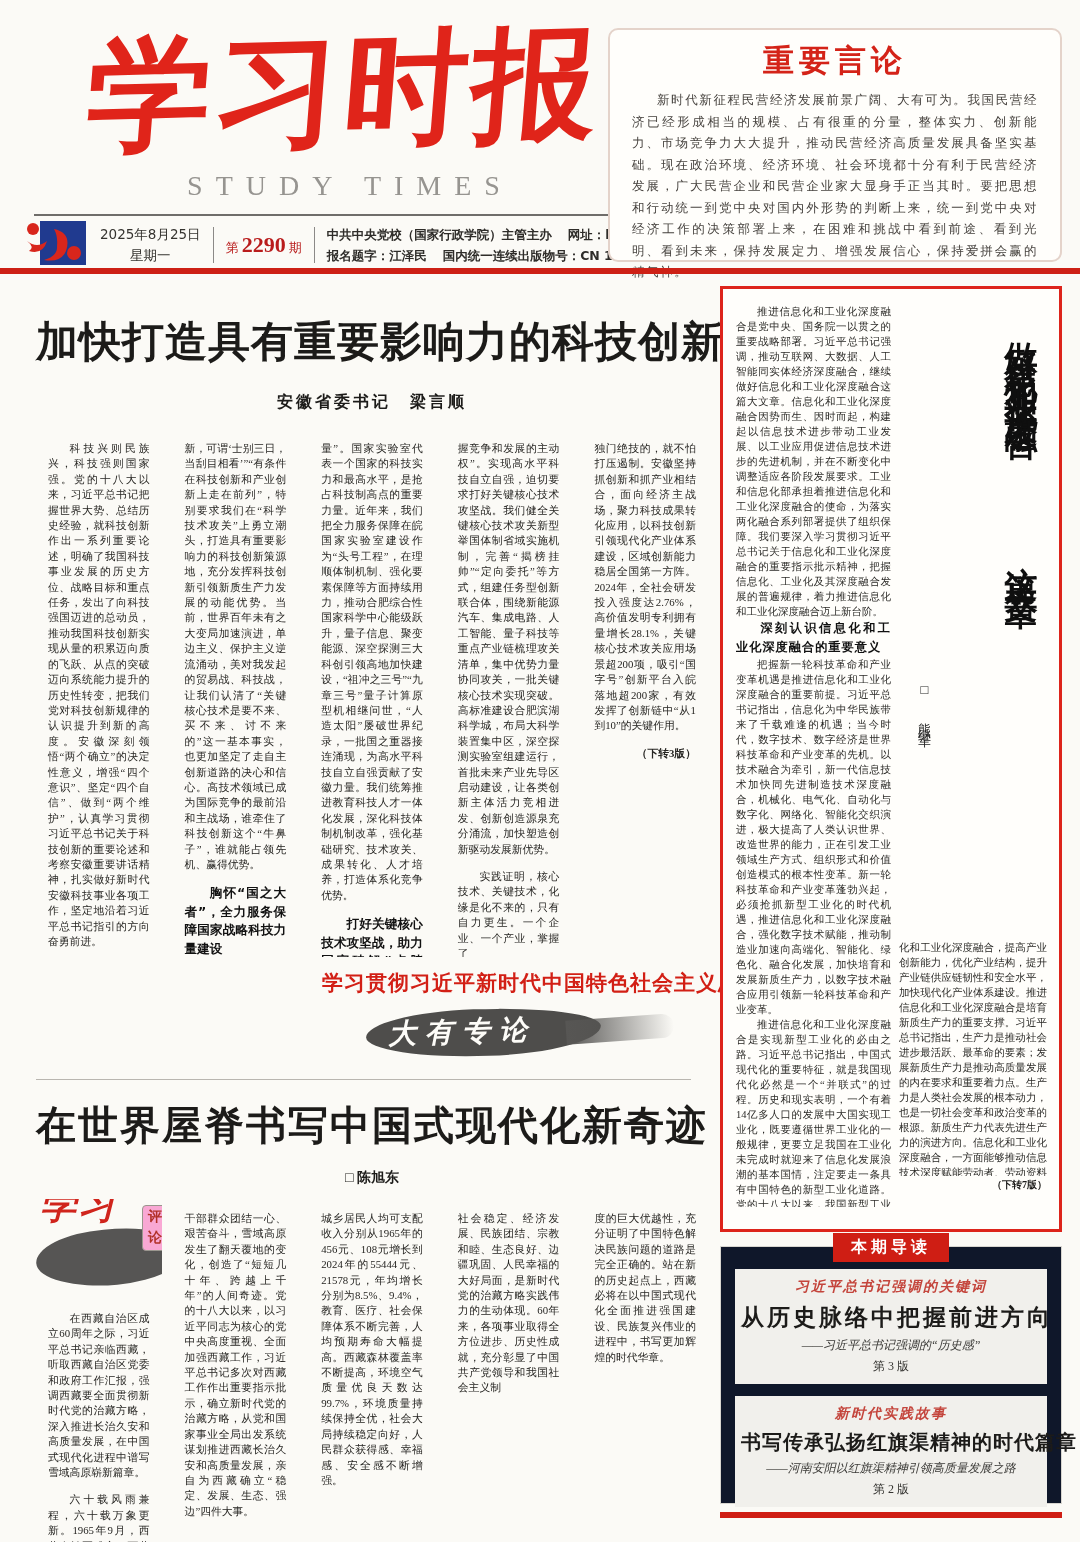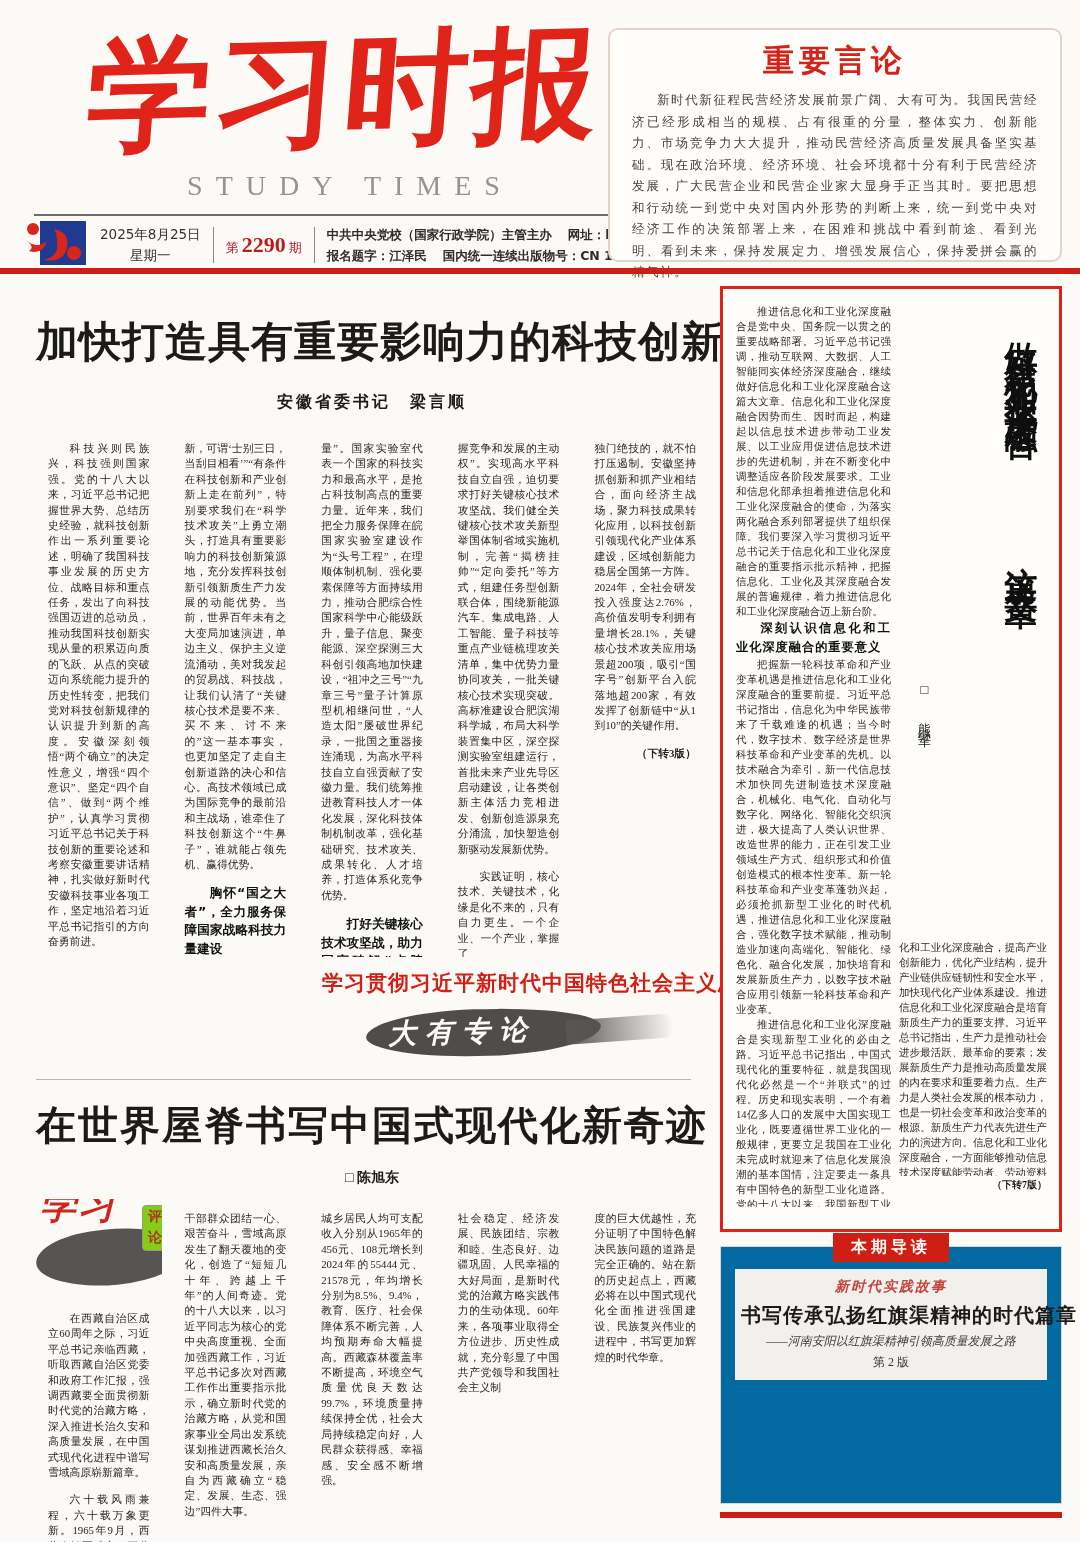--- a/index.html
+++ b/index.html
@@ -60,21 +60,21 @@
   .sep-line{margin-top:16px;width:655px;border-top:1px solid #b9b6b0;}
   .headline2{font-size:40px;font-weight:bold;text-align:center;letter-spacing:2px;margin:18px 0 0;white-space:nowrap;}
   .byline2{text-align:center;font-size:14px;margin:16px 0 12px;font-weight:bold;}
   .cols5b{display:flex;gap:11px;height:356px;overflow:hidden;}
   
   .stamp{position:relative;height:98px;margin:2px 0 6px;}
   .stamp-ink{position:absolute;left:0px;top:28px;width:152px;height:56px;background:#585document756;
     border-radius:46% 54% 48% 52%/50% 44% 56% 50%;transform:rotate(-5deg);background:#565554;}
   .stamp-cn{position:absolute;left:4px;top:-2px;color:#d0241c;font-size:36px;font-weight:900;
     font-style:italic;letter-spacing:2px;text-shadow:1px 1px 0 #fbfaf6;}
-  .stamp-seal{position:absolute;left:106px;top:4px;width:24px;height:44px;background:#84cc16;
+  .stamp-seal{position:absolute;left:106px;top:4px;width:24px;height:44px;background:#f9a8d4;
     border:1px solid #9a968e;border-radius:4px;color:#b23128;font-size:14px;font-weight:bold;
     text-align:center;line-height:21px;}
   
   .featured{position:absolute;left:684px;top:0;width:342px;height:946px;box-sizing:border-box;
     border:3px solid #dd241b;background:#fffefb;}
   .fb-left{position:absolute;left:13px;top:15px;width:155px;height:903px;overflow:hidden;
     font-size:10.5px;line-height:15px;text-align:justify;color:#2b2a27;}
   .fb-left p{margin:0;text-indent:2em;}
   .fb-subhead{font-weight:bold;font-size:12.2px;line-height:19px;margin:12px 0;text-indent:2em;
     letter-spacing:1px;color:#111;font-family:"DejaVu Sans",sans-serif;}
@@ -83,21 +83,21 @@
   .fb-title{position:absolute;right:2px;top:12px;height:610px;writing-mode:vertical-rl;
     font-size:33px;font-weight:bold;letter-spacing:7px;line-height:1.5;color:#0f0f0f;}
   .fb-title .t2{margin-top:118px;}
   .fb-author{position:absolute;left:16px;bottom:210px;writing-mode:vertical-rl;font-size:13px;
     letter-spacing:6px;color:#222;}
   .fb-cont{height:236px;overflow:hidden;font-size:10.5px;line-height:15px;text-align:justify;color:#2b2a27;}
   .fb-cont p{margin:0;}
   .fb-note{text-align:right;font-weight:bold;font-size:10px;margin-top:2px;}
   
   .digest{position:absolute;left:684px;top:960px;width:342px;height:258px;box-sizing:border-box;
-    border:1px solid #d8d6d0;background:#0369a1;}
+    border:1px solid #d8d6d0;background:#0f172a;}
   .digest-badge{position:absolute;left:50%;top:-14px;transform:translateX(-50%);
     background:#cf1e14;color:#fff;font-size:16px;font-weight:bold;letter-spacing:4px;
     padding:4px 18px;font-family:"DejaVu Sans",sans-serif;white-space:nowrap;}
   .digest-card{margin:22px 14px 12px;background:#f1f0ec;padding:9px 6px;text-align:center;}
   .digest-card + .digest-card{margin-top:10px;}
   .digest-kicker{color:#c4453c;font-size:14px;letter-spacing:2px;font-weight:bold;font-style:italic;}
   .digest-head1{font-size:23px;font-weight:bold;letter-spacing:3px;margin:6px 0 4px;white-space:nowrap;}
   .digest-head2{font-size:20px;font-weight:bold;letter-spacing:1px;margin:6px 0 4px;white-space:nowrap;}
   .digest-sub{font-size:12px;color:#3a3936;font-style:italic;}
   .digest-page{font-size:12px;margin-top:4px;color:#33322f;}
@@ -234,20 +234,26 @@
       <div class="fb-cont">
         <p>化和工业化深度融合，提高产业创新能力，优化产业结构，提升产业链供应链韧性和安全水平，加快现代化产业体系建设。推进信息化和工业化深度融合是培育新质生产力的重要支撑。习近平总书记指出，生产力是推动社会进步最活跃、最革命的要素；发展新质生产力是推动高质量发展的内在要求和重要着力点。生产力是人类社会发展的根本动力，也是一切社会变革和政治变革的根源。新质生产力代表先进生产力的演进方向。信息化和工业化深度融合，一方面能够推动信息技术深度赋能劳动者、劳动资料和劳动对象，促进生产要素创新性配置，加快产业深度转型；另一方面能够释放海量工业应用场景，促进信息技术、工业技术革命性突破，为新质生产力的形成和发展奠定重要基础。</p>
       </div>
       <div class="fb-note">（下转7版）</div>
     </div>
   </div>
 
   <div class="digest">
     <div class="digest-badge">本期导读</div>
     <div class="digest-card">
+      <div class="digest-kicker">习近平总书记强调的关键词</div>
+      <div class="digest-head1">从历史脉络中把握前进方向</div>
+      <div class="digest-sub">——习近平总书记强调的“历史感”</div>
+      <div class="digest-page">第 3 版</div>
+    </div>
+    <div class="digest-card">
       <div class="digest-kicker">新时代实践故事</div>
       <div class="digest-head2">书写传承弘扬红旗渠精神的时代篇章</div>
       <div class="digest-sub">——河南安阳以红旗渠精神引领高质量发展之路</div>
       <div class="digest-page">第 2 版</div>
     </div>
   </div>
   <div class="digest-rule"></div>
 
 </div>
 

